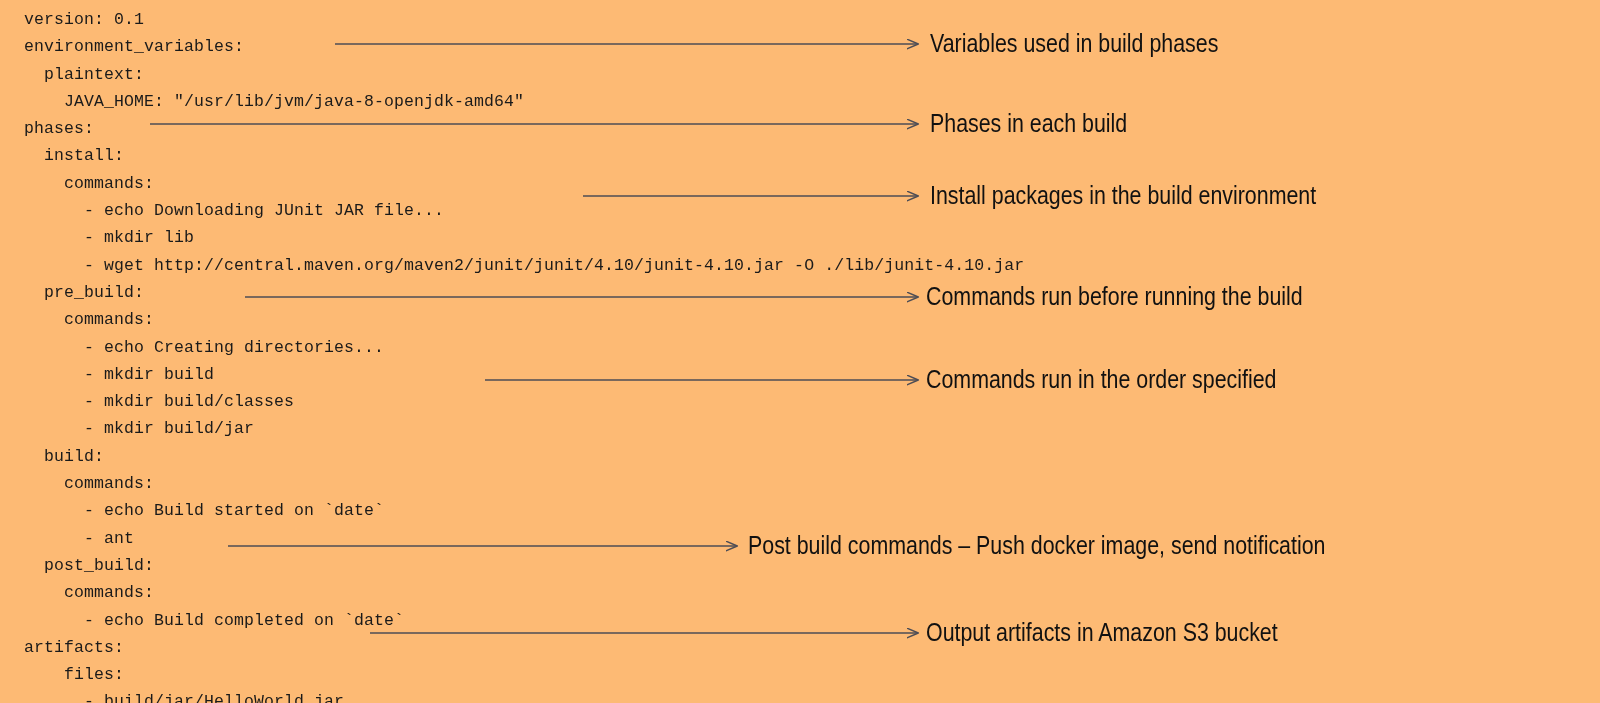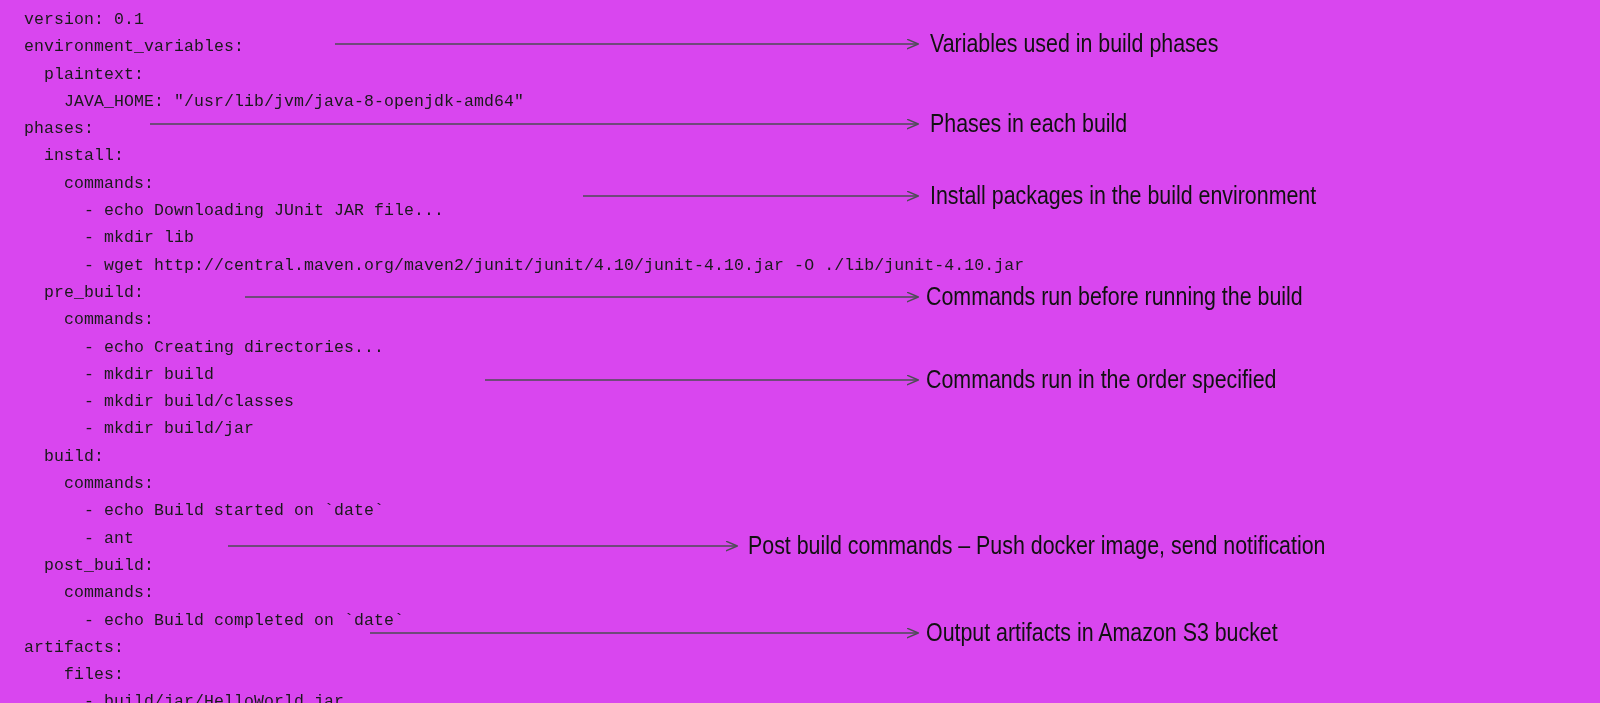--- a/index.html
+++ b/index.html
@@ -4,21 +4,21 @@
 <style>
   html, body {
     margin: 0;
     padding: 0;
     background: #ffffff;
   }
   #canvas {
     position: relative;
     width: 1600px;
     height: 703px;
-    background: #d946ef;
+    background: #fdba74;
     overflow: hidden;
   }
   
   #code-block {
     position: absolute;
     left: 24px;
     top: 6px;
     width: 1340px;
     font-family: "Liberation Mono", "DejaVu Sans Mono", monospace;
     font-size: 16.5px;

